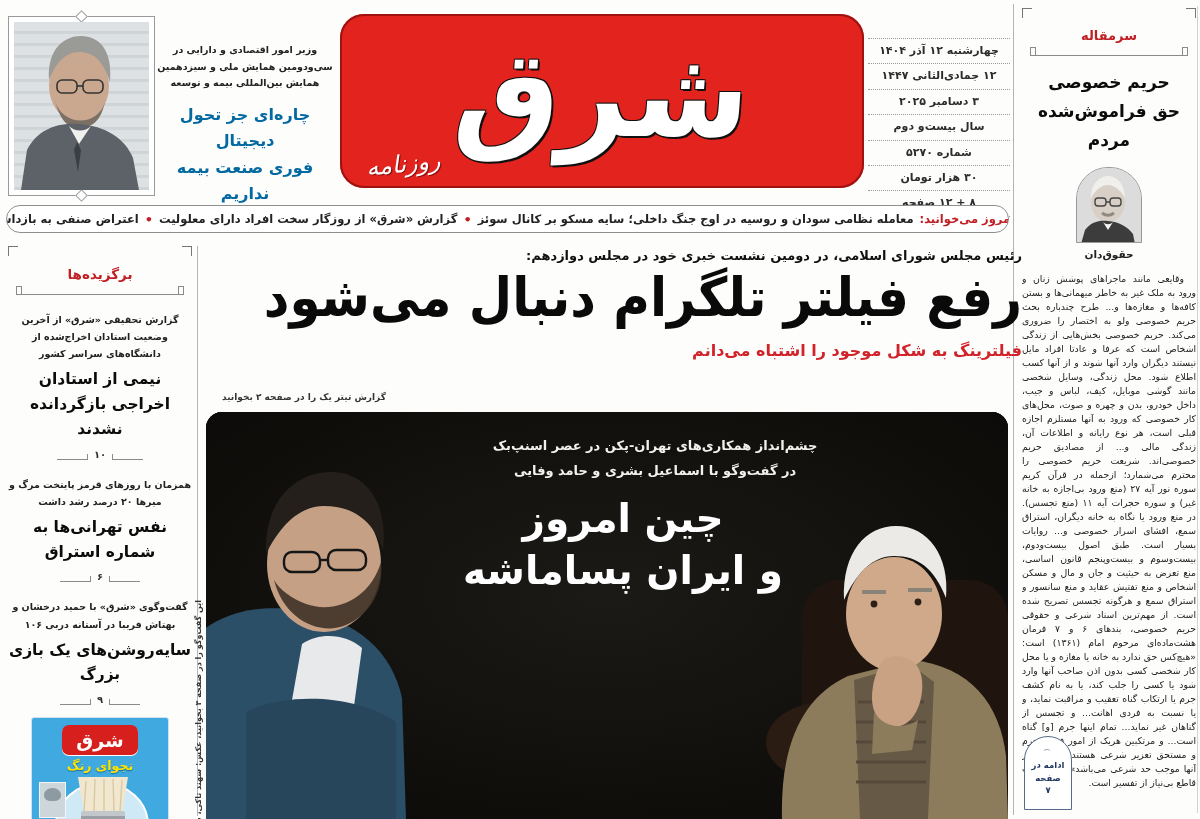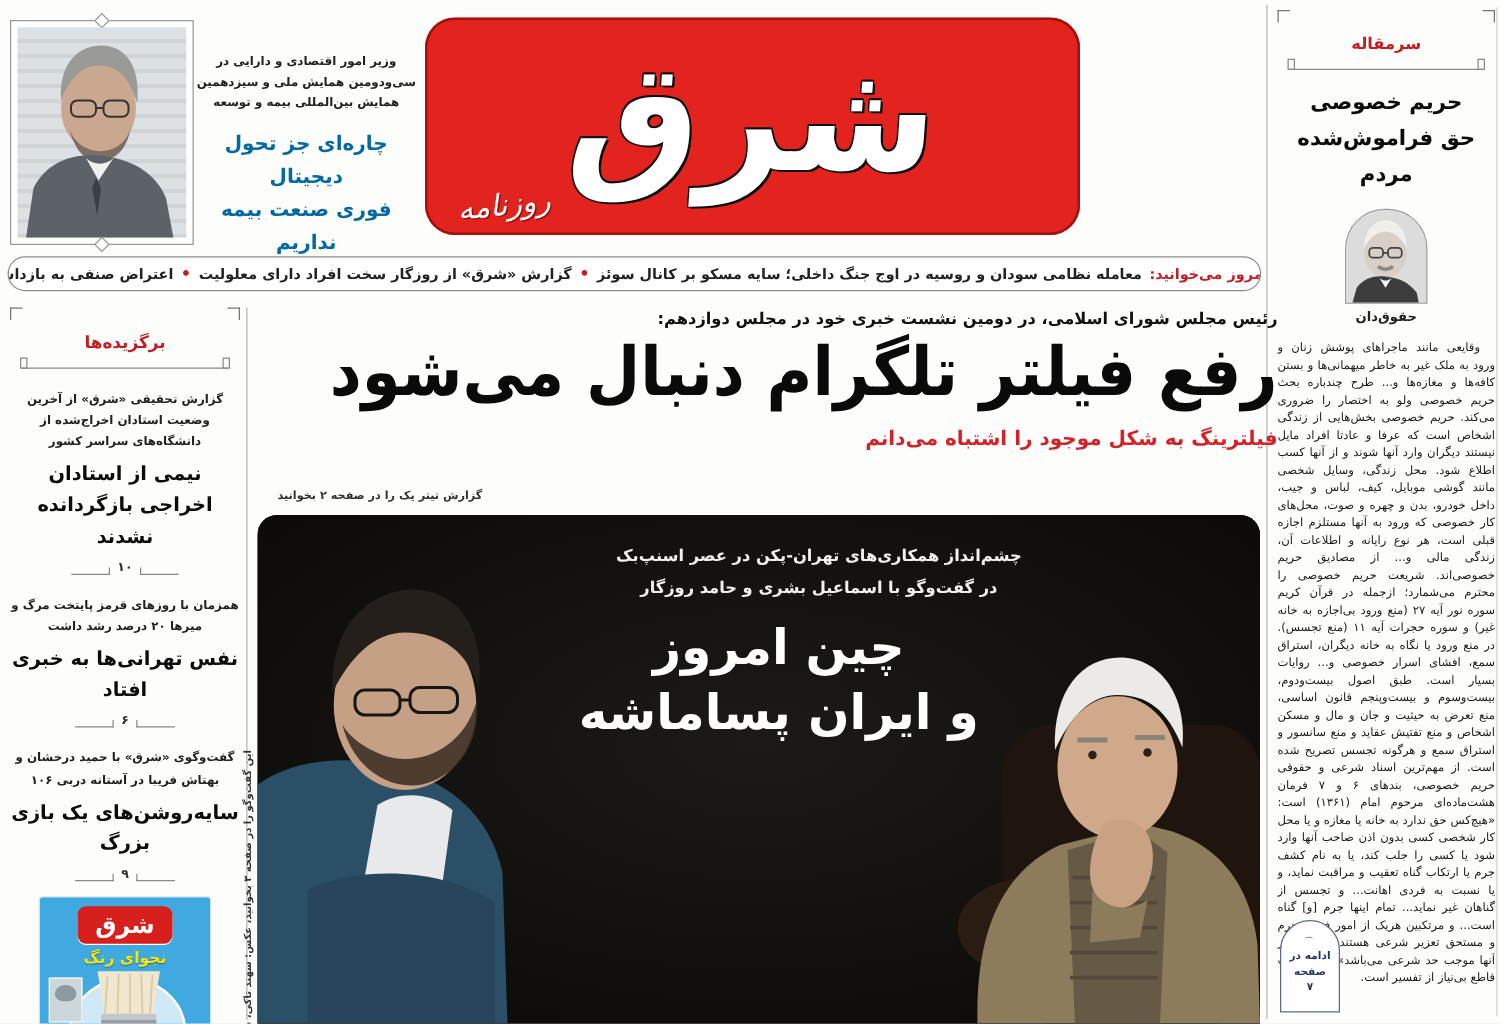--- a/index.html
+++ b/index.html
@@ -167,20 +167,29 @@
     <div class="orn">
       <span class="num">۴</span>
     </div>
   </div>
 
   <div class="masthead">
     <div class="masthead-logo">شرق</div>
     <div class="masthead-tagline">روزنامه</div>
   </div>
 
+  <div class="dateline">
+    <div class="row">چهارشنبه ۱۲ آذر ۱۴۰۴</div>
+    <div class="row">۱۲ جمادی‌الثانی ۱۴۴۷</div>
+    <div class="row">۳ دسامبر ۲۰۲۵</div>
+    <div class="row">سال بیست‌و دوم</div>
+    <div class="row">شماره ۵۲۷۰</div>
+    <div class="row">۳۰ هزار تومان</div>
+    <div class="row">۸ + ۱۲ صفحه</div>
+  </div>
 
   <div class="rule-v-main"></div>
   <div class="page-edge"></div>
 
   <div class="ticker">
     <span class="lbl">در «شرق» امروز می‌خوانید:</span>
     <span class="itm">معامله نظامی سودان و روسیه در اوج جنگ داخلی؛ سایه مسکو بر کانال سوئز</span>
     <span class="sep">•</span>
     <span class="itm">گزارش «شرق» از روزگار سخت افراد دارای معلولیت</span>
     <span class="sep">•</span>
@@ -197,21 +206,21 @@
     <div>
       <div class="hl-kicker">گزارش تحقیقی «شرق» از آخرین وضعیت استادان اخراج‌شده از دانشگاه‌های سراسر کشور</div>
       <div class="hl-head">نیمی از استادان اخراجی بازگردانده نشدند</div>
       <div class="orn">
         <span class="num">۱۰</span>
       </div>
     </div>
 
     <div>
       <div class="hl-kicker">همزمان با روزهای قرمز پایتخت مرگ و میرها ۲۰ درصد رشد داشت</div>
-      <div class="hl-head">نفس تهرانی‌ها به خبری افتاد</div>
+      <div class="hl-head">نفس تهرانی‌ها به شماره استراق</div>
       <div class="orn">
         <span class="num">۶</span>
       </div>
     </div>
 
     <div>
       <div class="hl-kicker">گفت‌وگوی «شرق» با حمید درخشان و بهتاش فریبا در آستانه دربی ۱۰۶</div>
       <div class="hl-head">سایه‌روشن‌های یک بازی بزرگ</div>
       <div class="orn">
         <span class="num">۹</span>
@@ -279,21 +288,21 @@
         <ellipse cx="688" cy="202" rx="48" ry="57" fill="#cfa98a"></ellipse>
         <path d="M638 188 C636 140 660 114 690 114 C722 114 744 144 740 186 C728 156 712 144 688 144 C666 144 650 162 638 188 Z" fill="#eceae6"></path>
         <path d="M656 180 h24 M702 178 h24" stroke="#8a8377" stroke-width="4"></path>
         <circle cx="668" cy="192" r="3.4" fill="#2b2119"></circle>
         <circle cx="712" cy="190" r="3.4" fill="#2b2119"></circle>
         <path d="M680 246 c20 -6 34 4 36 22 c2 18 -6 42 -22 46 c-16 4 -28 -10 -28 -28 c0 -16 6 -34 14 -40 z" fill="#c9a183"></path>
         <path d="M668 300 c10 16 30 18 44 8 l-6 30 l-40 4 z" fill="#8d7c5c"></path>
       </g>
     </svg>
     <div class="ph-cap c1">چشم‌انداز همکاری‌های تهران-پکن در عصر اسنپ‌بک</div>
-    <div class="ph-cap c2">در گفت‌وگو با اسماعیل بشری و حامد روزگار</div>
+    <div class="ph-cap c2">در گفت‌وگو با اسماعیل بشری و حامد وفایی</div>
     <div class="ph-title t1">چین امروز</div>
     <div class="ph-title t2">و ایران پساماشه</div>
     <div class="ph-watermark">جـار</div>
   </div>
   <div class="v-note">این گفت‌وگو را در صفحه ۳ بخوانید، عکس: سهند تاکی، شرق</div>
 
   <div class="ed">
     <span class="corner tl"></span>
     <span class="corner tr"></span>
     <div class="ed-section">سرمقاله</div>

